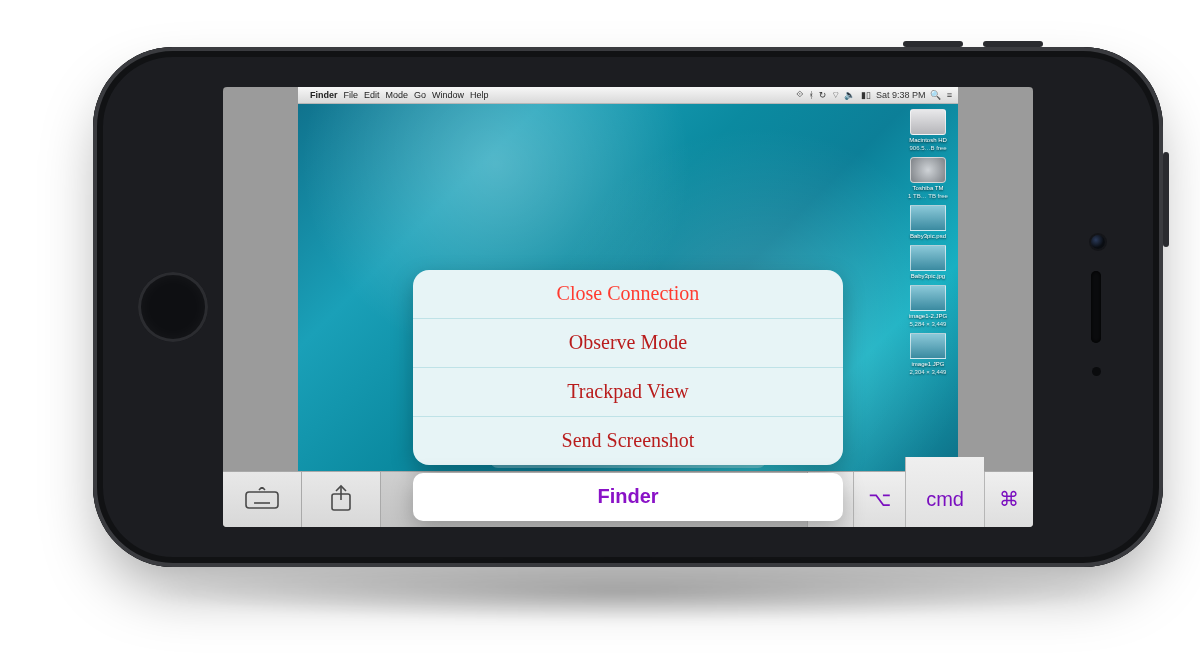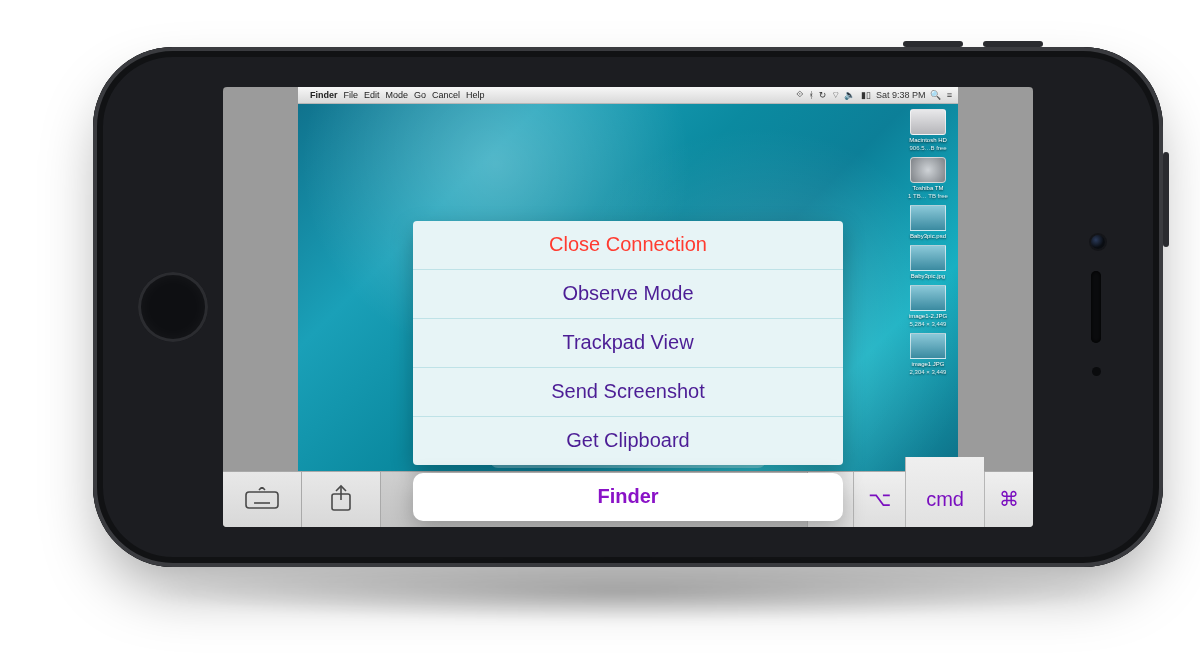--- a/index.html
+++ b/index.html
@@ -74,24 +74,24 @@
   .tb-gap{flex:1;background:transparent;border:none}
   .tb-right{display:flex;align-items:center;gap:0}
   .tkey{height:100%;display:flex;align-items:center;justify-content:center;
     padding:15px 20px;color:#7a0fbf;font-size:20px;border-left:1px solid #b6b6b6;
     background:linear-gradient(#efefef,#dedede);}
   .tkey.small{padding:0 14px}
 
   
   .sheet{position:absolute;left:50%;bottom:6px;transform:translateX(-50%);
     width:430px;display:flex;flex-direction:column;gap:8px;}
-  .sheet .group{background:#e7f4f6;border-radius:4px;overflow:hidden;
-    box-shadow:0 8px 22px rgba(0,0,0,.25);}
+  .sheet .group{background:#e7f4f6;border-radius:16px;overflow:hidden;
+    box-shadow:0 8px 22px rgba(0,0,0,.25);font-family:Liberation Serif, serif;}
   .sheet .item{height:48px;display:flex;align-items:center;justify-content:center;
-    font-size:20px;color:#4c1d95;border-top:1px solid #bfe2e7;}
+    font-size:20px;color:#b91c1c;border-top:1px solid #bfe2e7;}
   .sheet .item:first-child{border-top:none}
   .sheet .item.destructive{color:#ff3b30}
   .sheet .cancel{background:#fff;border-radius:10px;height:48px;
     display:flex;align-items:center;justify-content:center;font-size:20px;font-weight:600;
     color:#8a12c7;box-shadow:0 8px 22px rgba(0,0,0,.25);}
 
   
   .pillar{position:absolute;top:0;bottom:55px;width:75px;background:#9b9b9b;}
   .pillar.left{left:0}
   .pillar.right{right:0}
@@ -115,21 +115,21 @@
 
       <div class="remote">
         <div class="macbar">
           <span class="apple"></span>
           <b>Finder</b>
           <span id="mac-menus" style="display:flex;gap:6px">
               <span>File</span>
               <span>Edit</span>
               <span>Mode</span>
               <span>Go</span>
-              <span>Cancel</span>
+              <span>Window</span>
               <span>Help</span>
             </span>
           <span class="grow"></span>
           <span class="r">
             <span>⟐</span>
             <span>ᚼ</span>
             <span>↻</span>
             <span>⌔</span>
             <span>🔈</span>
             <span>▮▯</span>
@@ -214,20 +214,19 @@
           <div class="tkey small">⌘</div>
         </div>
       </div>
 
       <div class="sheet">
         <div class="group" id="sheet-group">
             <div class="item destructive">Close Connection</div>
             <div class="item">Observe Mode</div>
             <div class="item">Trackpad View</div>
             <div class="item">Send Screenshot</div>
-            <div class="item">Get Clipboard</div>
           </div>
         <div class="cancel">Finder</div>
       </div>
 
     </div>
   </div>
 </div>
 
 </body></html>

